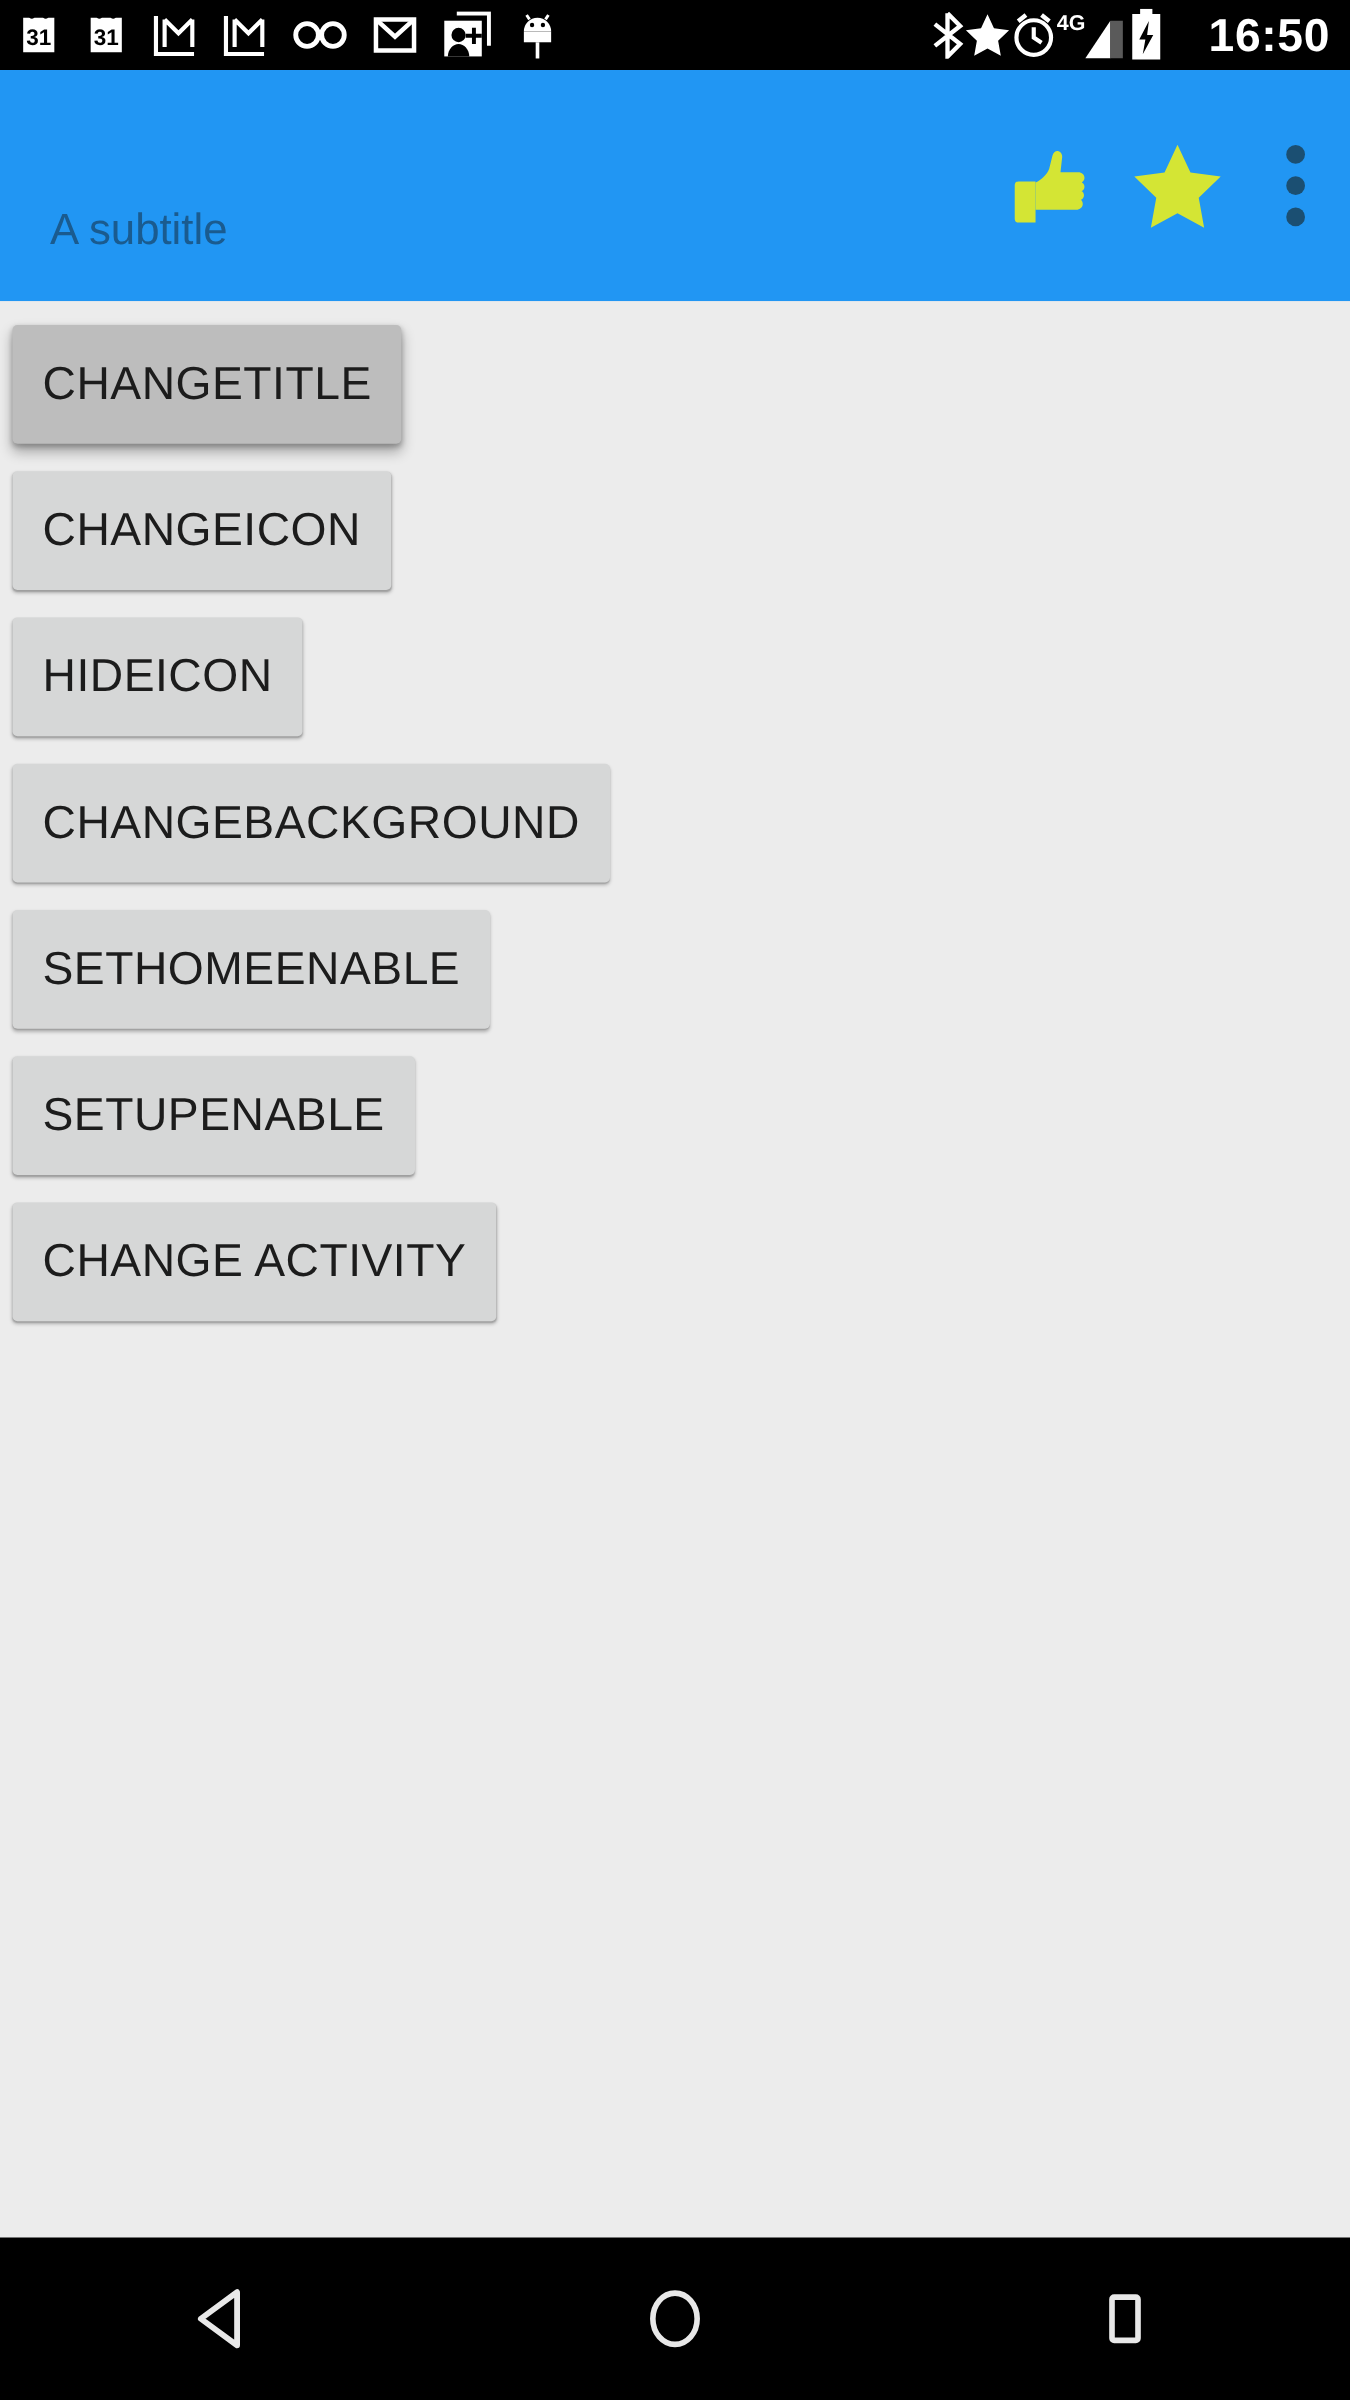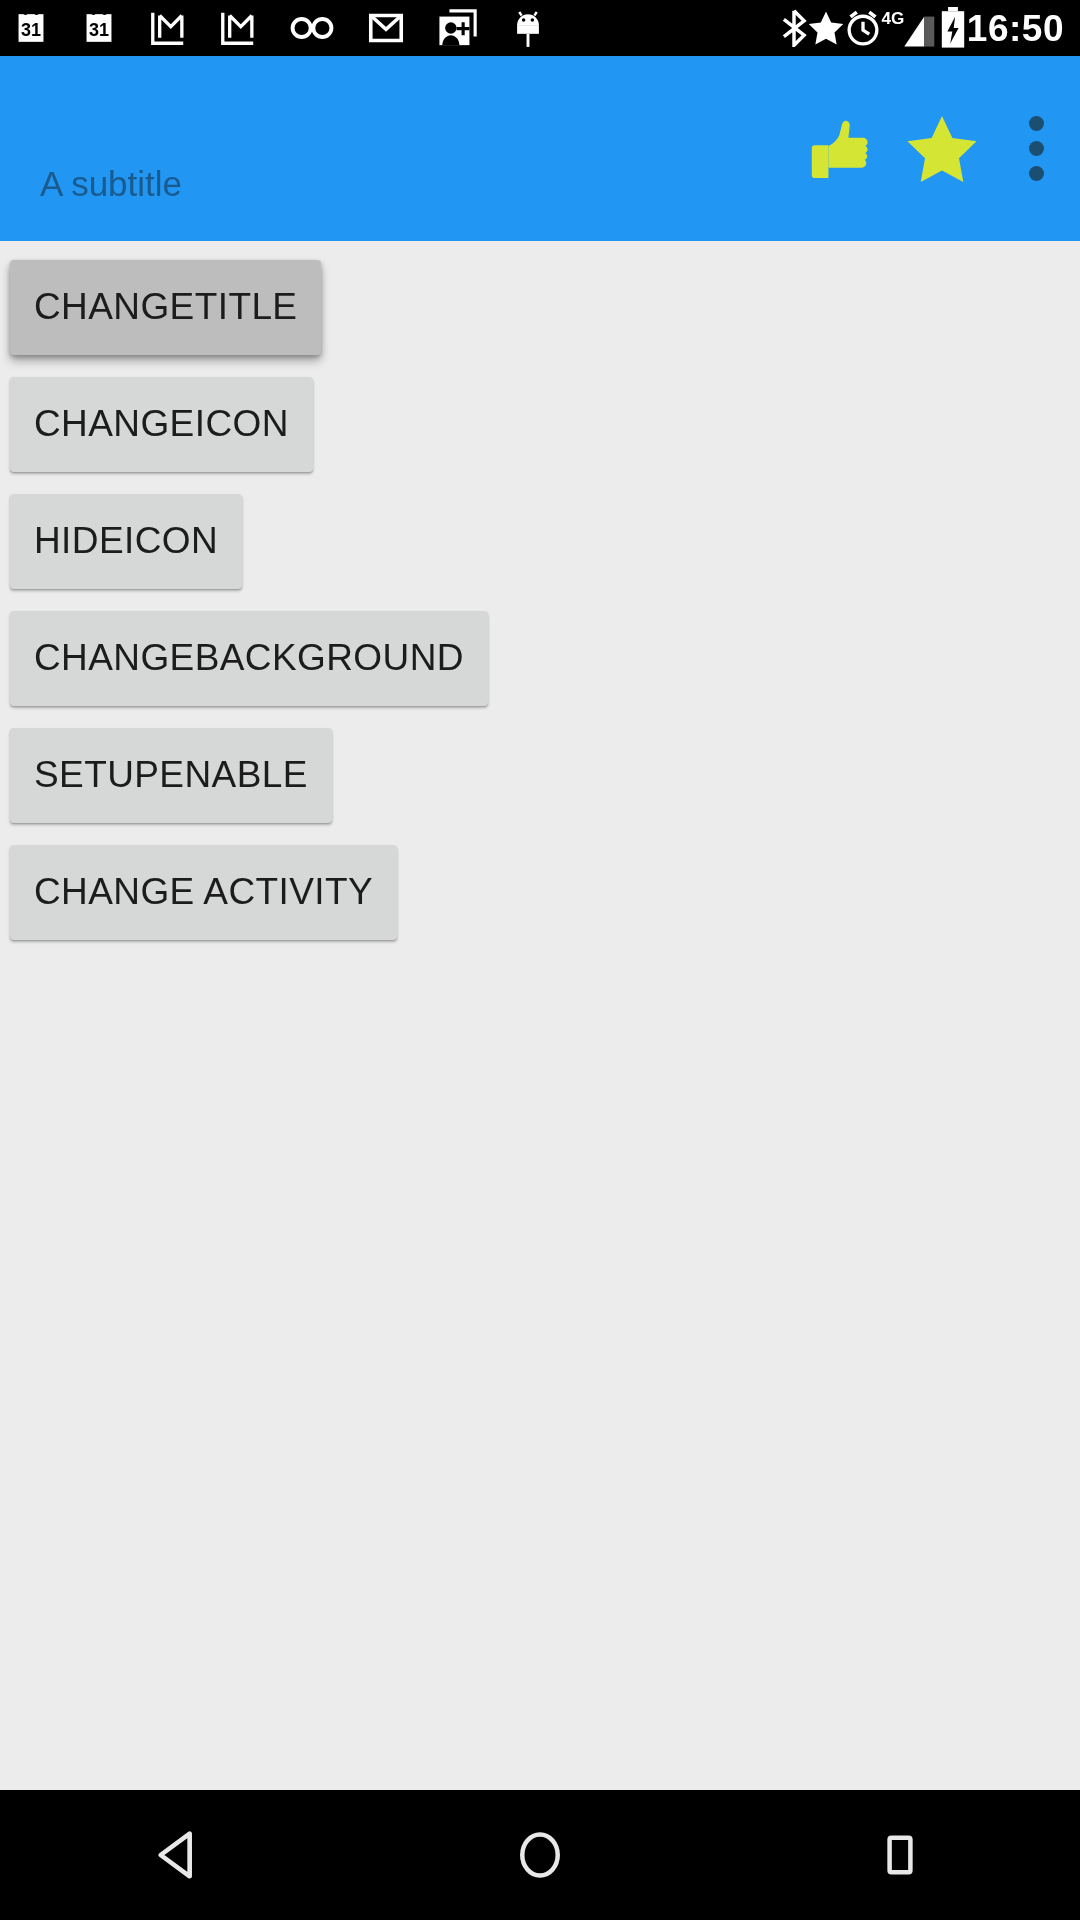--- a/index.html
+++ b/index.html
@@ -13,30 +13,30 @@
 
   
   .status-bar {
     position: absolute; top: 0; left: 0;
     width: 1080px; height: 56px;
     background: #000000;
     display: flex; align-items: center;
   }
   .status-left {
     display: flex; align-items: center;
-    margin-left: 14px; gap: 34px;
+    margin-left: 14px; gap: 20px;
   }
   .status-right {
     position: absolute; right: 16px; top: 0; height: 56px;
     display: flex; align-items: center; 
   }
   .sicon { display: block; }
   .status-clock {
     color: #FFFFFF; font-size: 37px; font-weight: bold;
-    letter-spacing: 0.5px; line-height: 1;
+    letter-spacing: 0.5px; line-height: 1; margin-left: 36px;
   }
 
   
   .app-bar {
     position: absolute; top: 56px; left: 0;
     width: 1080px; height: 185px;
     background: #2196F3;
   }
   .appbar-title {
     position: absolute; left: 40px; top: 32px;
@@ -233,20 +233,23 @@
     <div class="btn-row">
       <button class="mbtn">CHANGEICON</button>
     </div>
     <div class="btn-row">
       <button class="mbtn">HIDEICON</button>
     </div>
     <div class="btn-row">
       <button class="mbtn">CHANGEBACKGROUND</button>
     </div>
     <div class="btn-row">
+      <button class="mbtn">SETHOMEENABLE</button>
+    </div>
+    <div class="btn-row">
       <button class="mbtn">SETUPENABLE</button>
     </div>
     <div class="btn-row">
       <button class="mbtn">CHANGE ACTIVITY</button>
     </div>
   </div>
 
   <div class="nav-bar">
     <button class="nav-btn">
       <svg width="58" height="58" viewBox="0 0 30 30">

